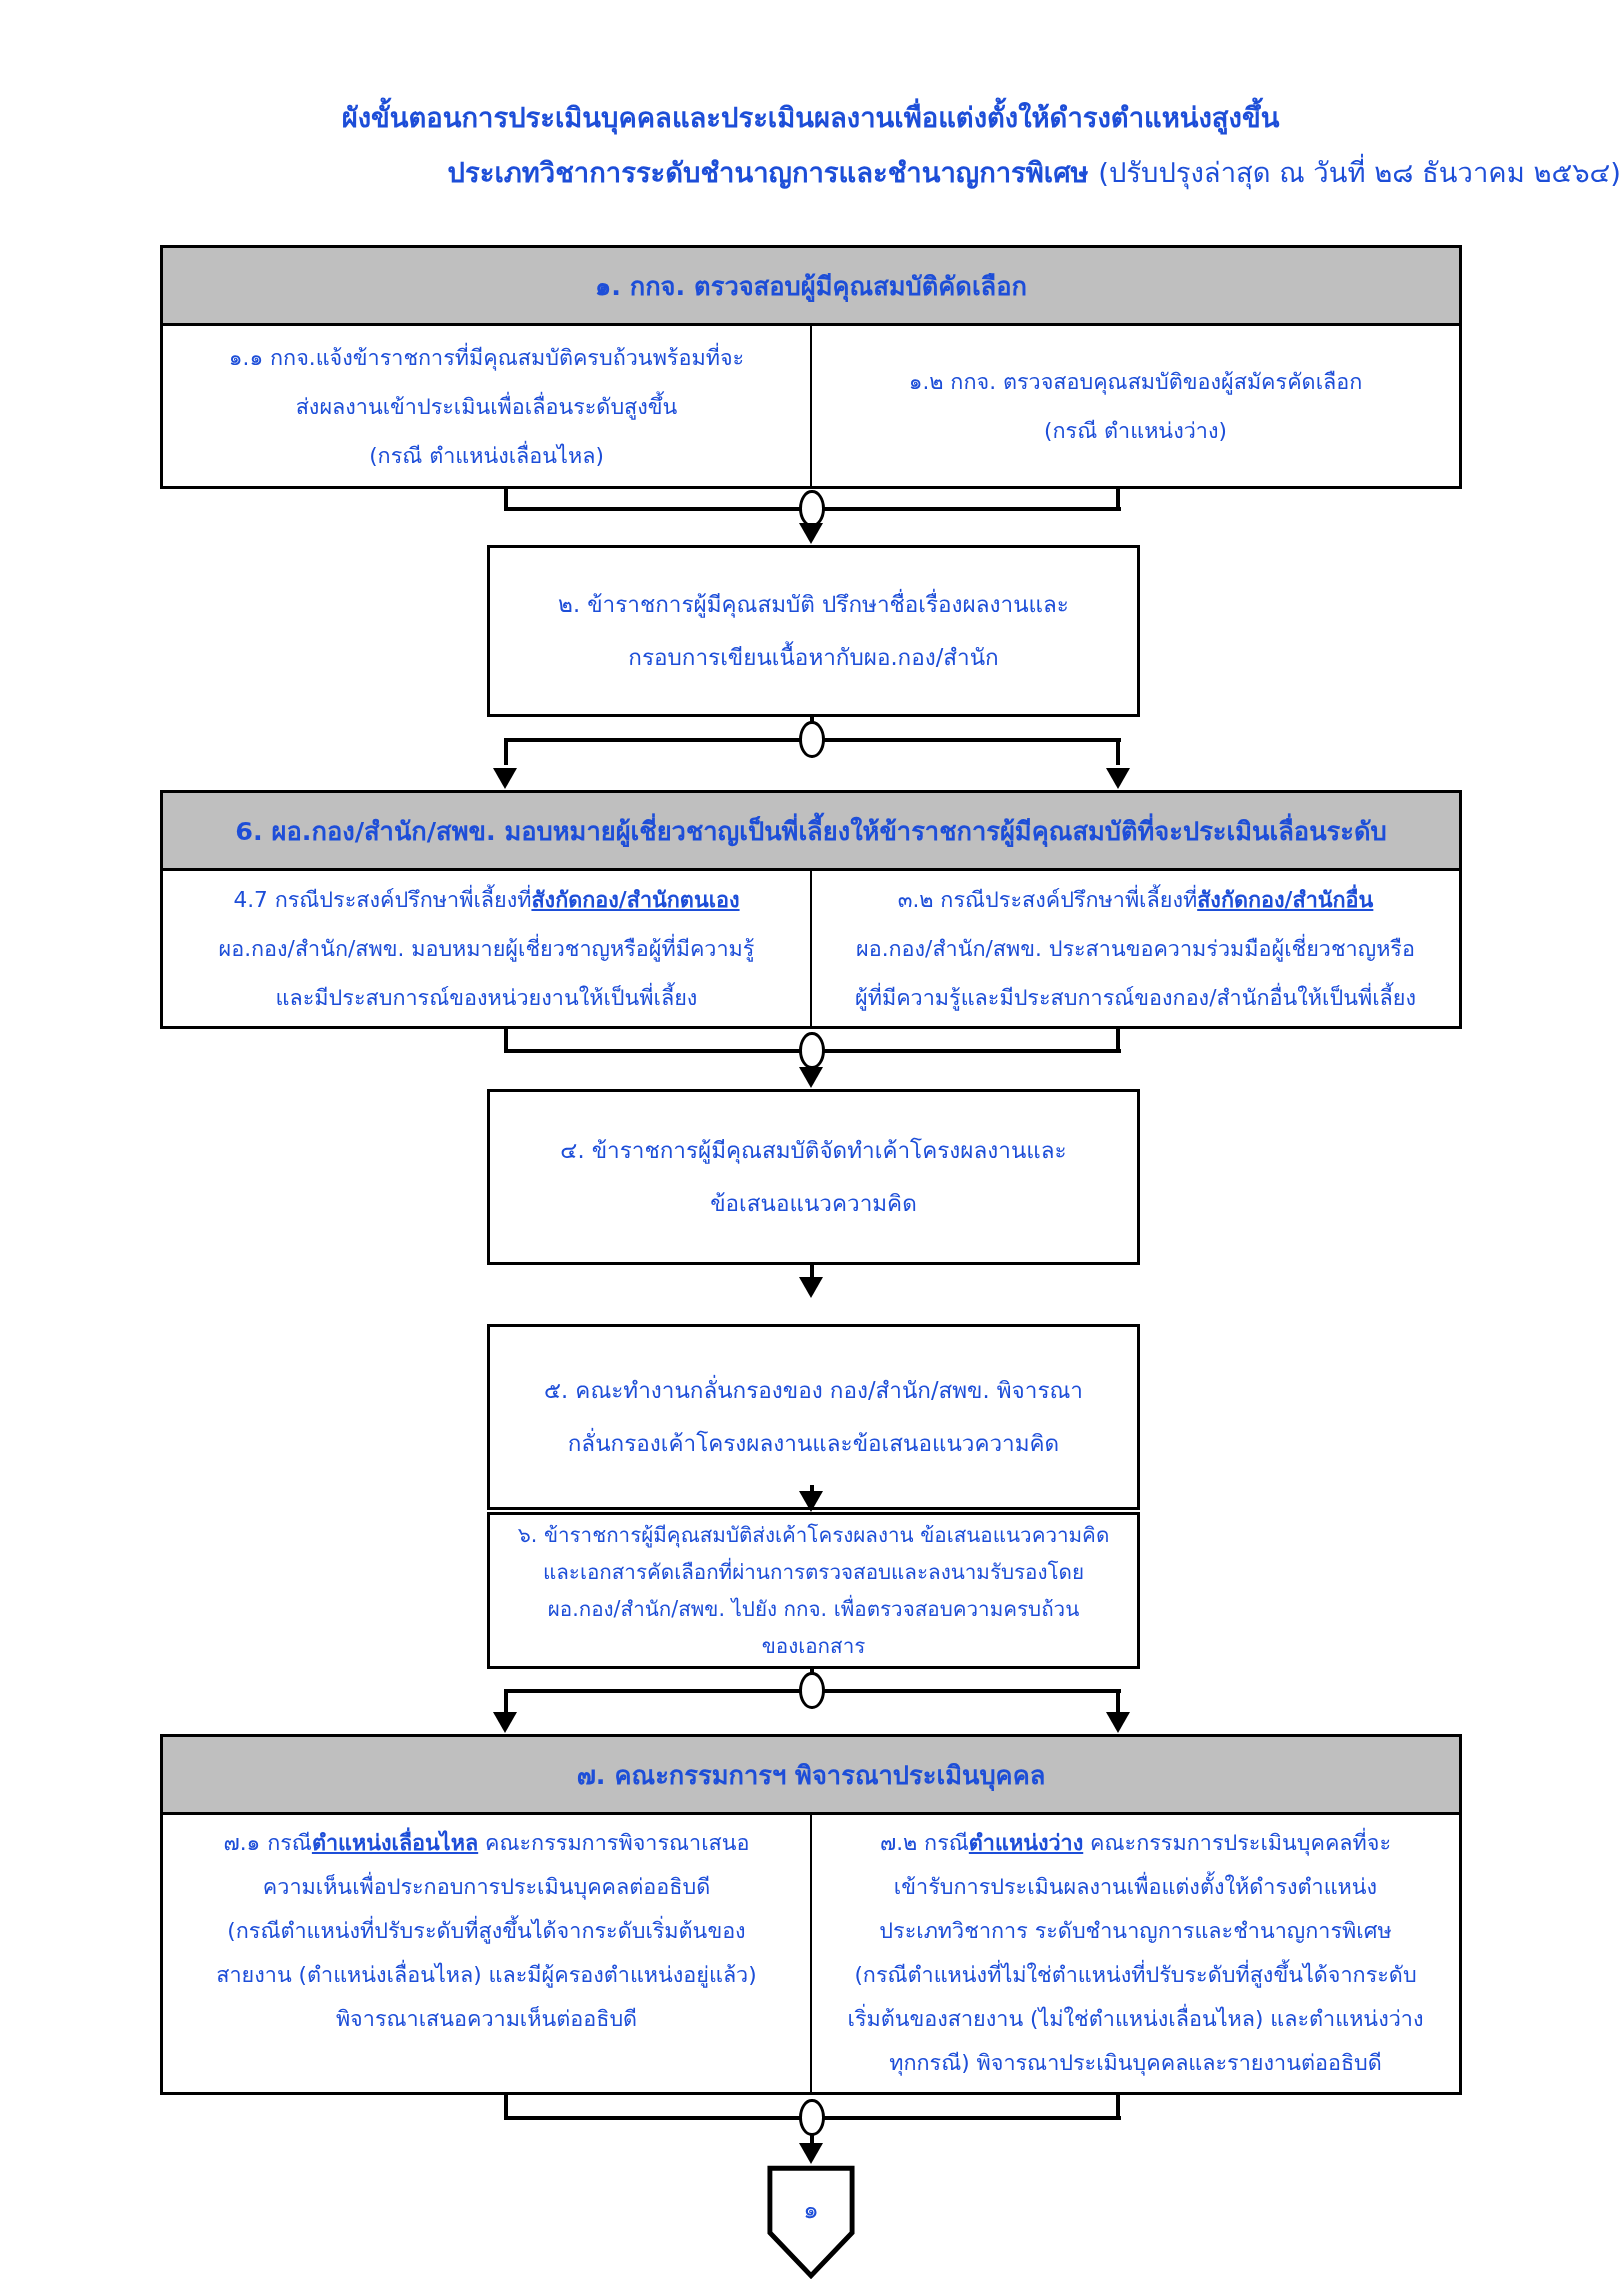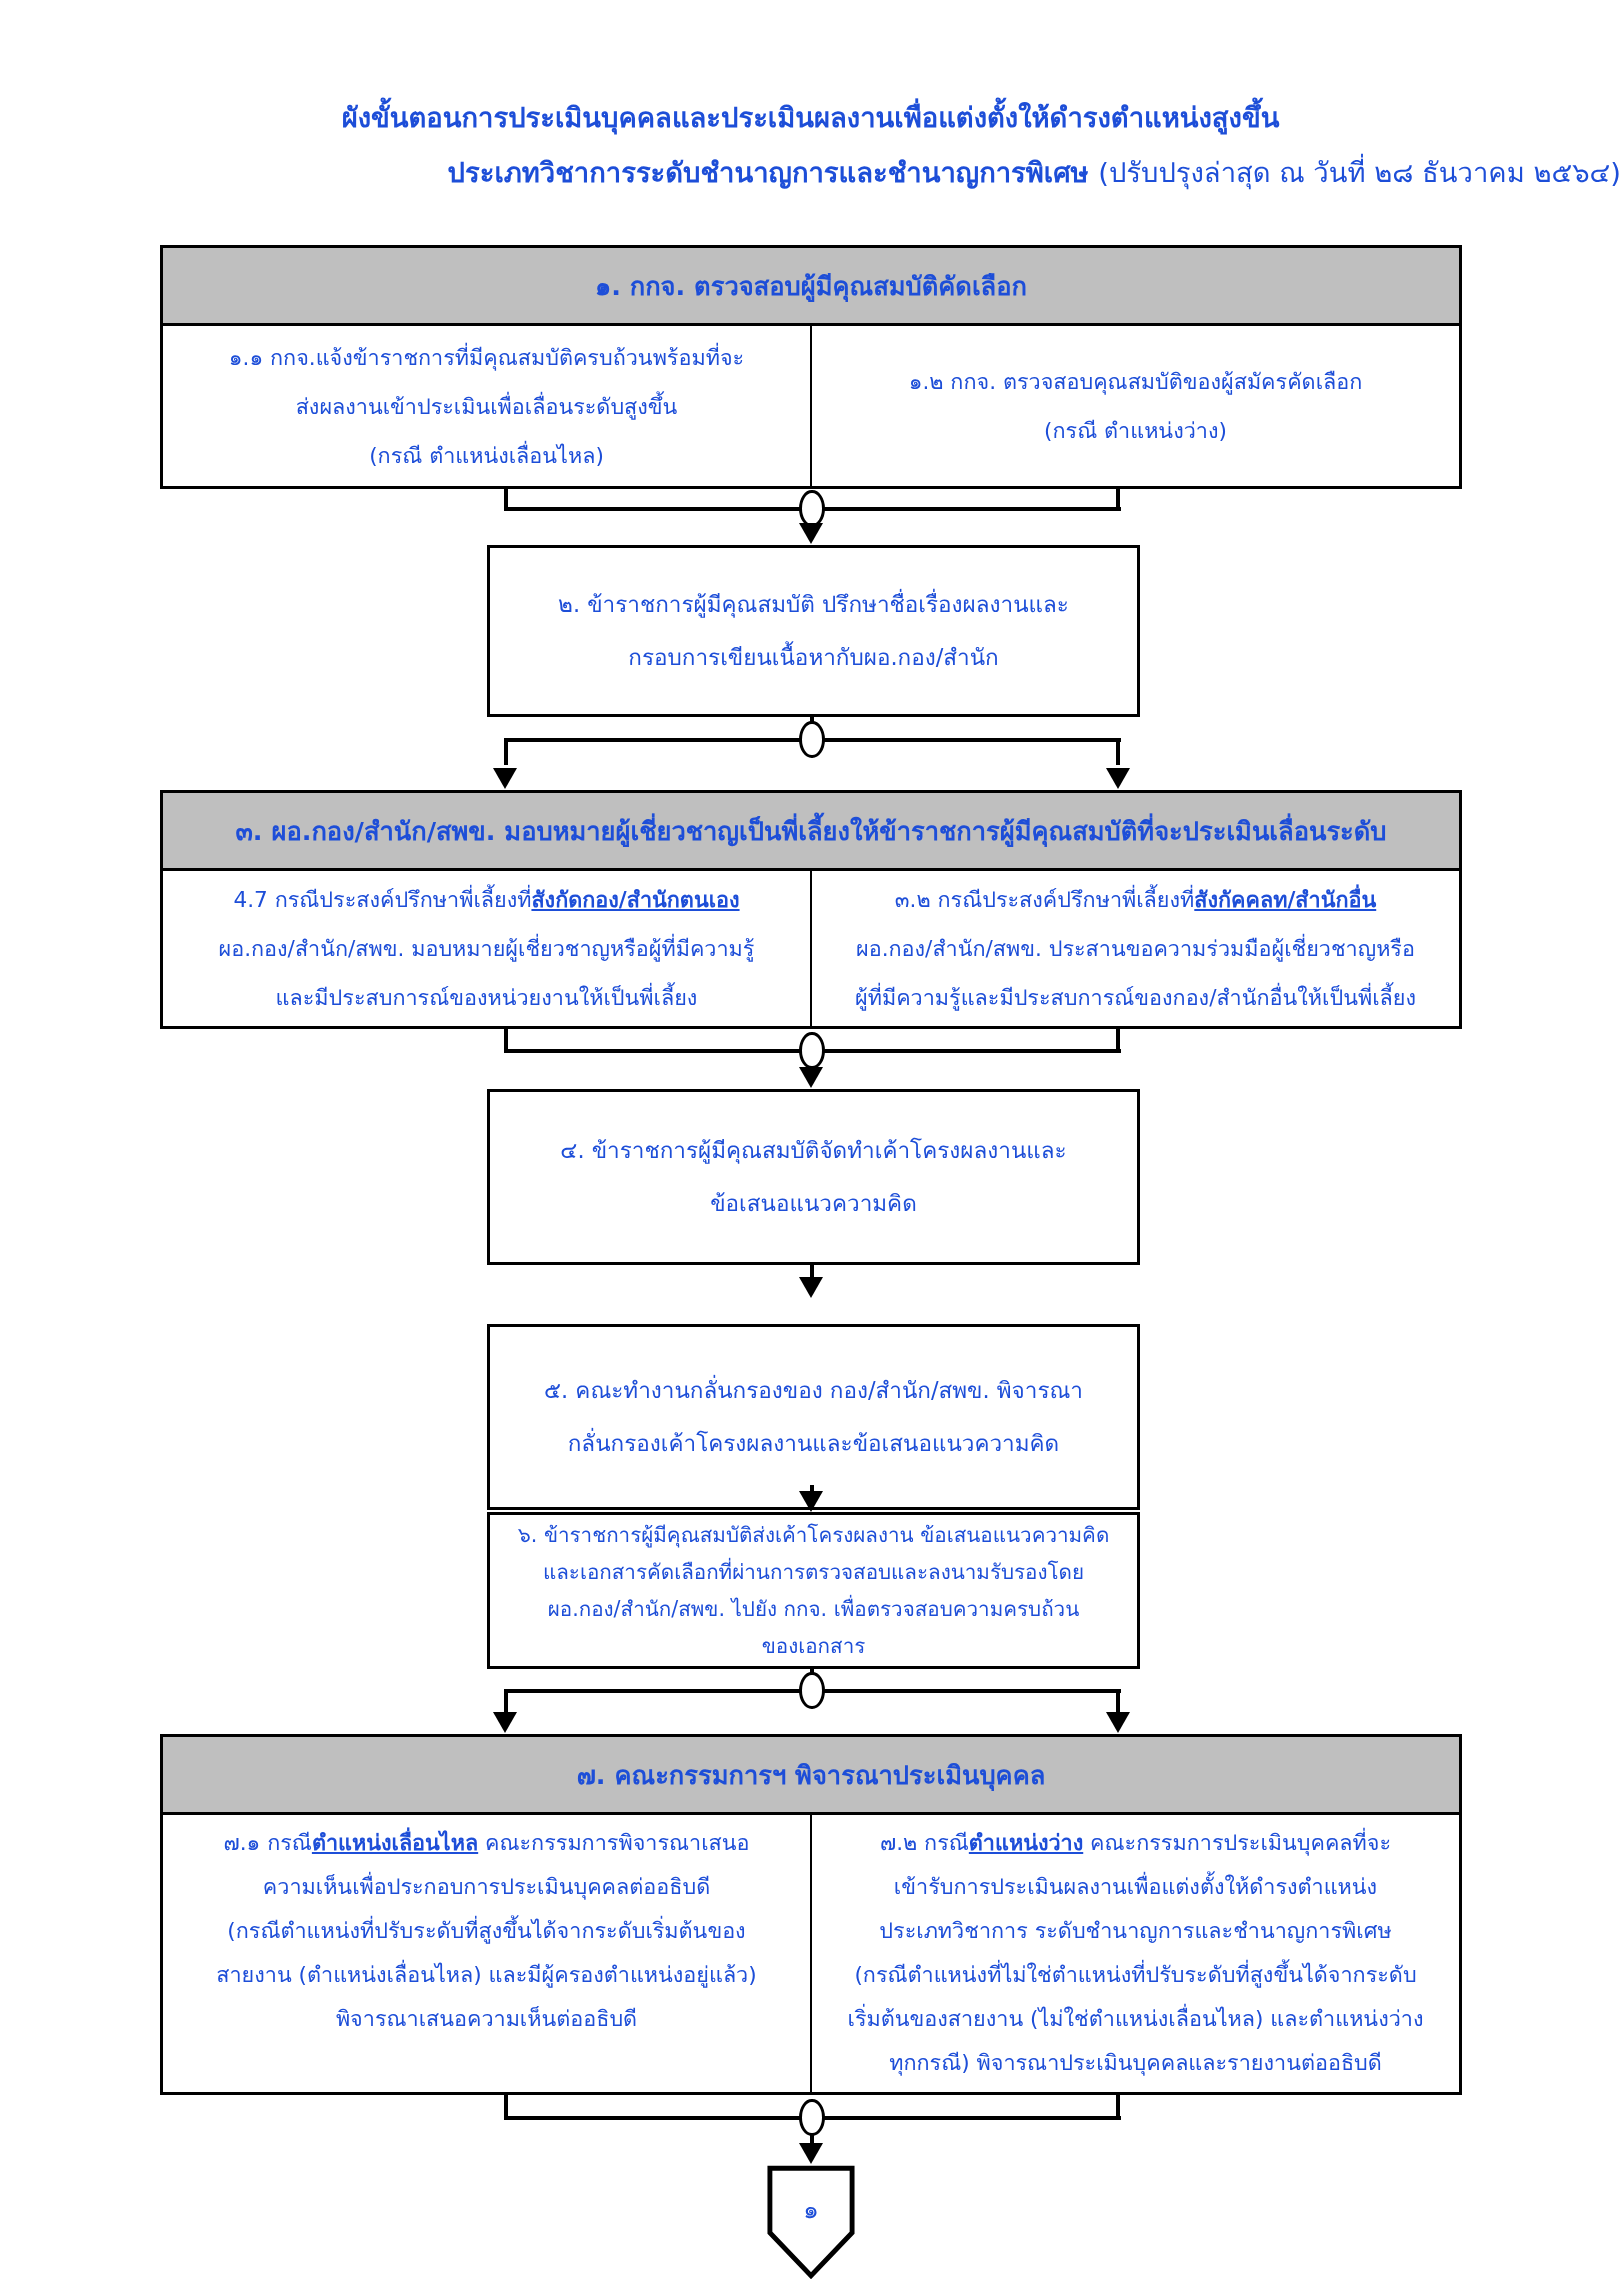--- a/index.html
+++ b/index.html
@@ -83,29 +83,29 @@
     <div class="vline" style="left:810px;top:716px;height:23.5px"></div>
     <div class="hline" style="left:504px;top:738px;width:617px"></div>
     <div class="jcircle" style="left:799px;top:721px"></div>
     <div class="vline" style="left:504px;top:738px;height:27.4px"></div>
     <div class="vline" style="left:1116px;top:738px;height:27.4px"></div>
     <div class="ahead" style="left:493px;top:768px"></div>
     <div class="ahead" style="left:1106px;top:768px"></div>
   </div>
 
   <div class="sect" style="top:790px;height:239px">
-    <div class="sect-hdr">๓. ผอ.กอง/สำนัก/สพข. มอบหมายผู้เชี่ยวชาญเป็นพี่เลี้ยงให้ข้าราชการผู้มีคุณสมบัติที่จะประเมินเลื่อนระดับ</div>
+    <div class="sect-hdr">6. ผอ.กอง/สำนัก/สพข. มอบหมายผู้เชี่ยวชาญเป็นพี่เลี้ยงให้ข้าราชการผู้มีคุณสมบัติที่จะประเมินเลื่อนระดับ</div>
     <div class="sect-cells cells13">
       <div class="cell">
         <div><span>4.7 กรณีประสงค์ปรึกษาพี่เลี้ยงที่</span><span class="u">สังกัดกอง/สำนักตนเอง</span></div>
         <div>ผอ.กอง/สำนัก/สพข. มอบหมายผู้เชี่ยวชาญหรือผู้ที่มีความรู้</div>
         <div>และมีประสบการณ์ของหน่วยงานให้เป็นพี่เลี้ยง</div>
       </div>
       <div class="cell">
-        <div><span>๓.๒ กรณีประสงค์ปรึกษาพี่เลี้ยงที่</span><span class="u">สังกัคคลท/สำนักอื่น</span></div>
+        <div><span>๓.๒ กรณีประสงค์ปรึกษาพี่เลี้ยงที่</span><span class="u">สังกัดกอง/สำนักอื่น</span></div>
         <div>ผอ.กอง/สำนัก/สพข. ประสานขอความร่วมมือผู้เชี่ยวชาญหรือ</div>
         <div>ผู้ที่มีความรู้และมีประสบการณ์ของกอง/สำนักอื่นให้เป็นพี่เลี้ยง</div>
       </div>
     </div>
   </div>
 
   <div>
     <div class="vline" style="left:504px;top:1029px;height:21.6px"></div>
     <div class="vline" style="left:1116px;top:1029px;height:21.6px"></div>
     <div class="hline" style="left:504px;top:1049px;width:617px"></div>

